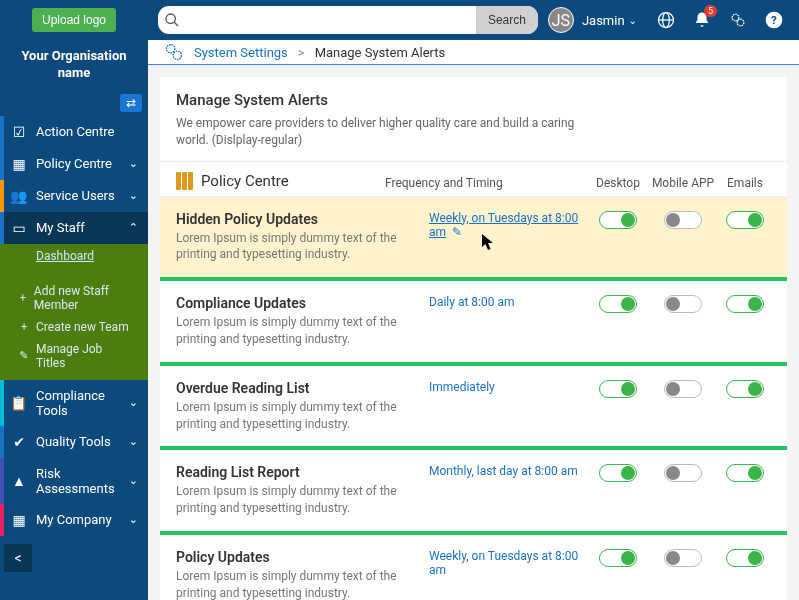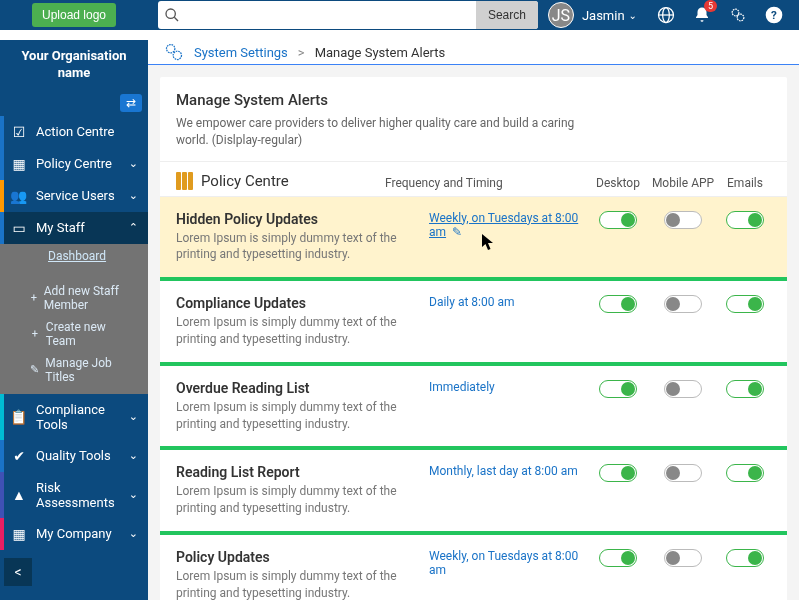--- a/index.html
+++ b/index.html
@@ -1,23 +1,23 @@
 <!DOCTYPE html>
 <html><head>
 <meta charset="utf-8">
 <style>
 * { margin: 0; padding: 0; box-sizing: border-box; }
 body { font-family: -apple-system, BlinkMacSystemFont, "Segoe UI", Roboto, Arial, sans-serif; font-size: 13px; color: #333; background: #fff; width: 799px; height: 600px; overflow: hidden; }
 
 
-.topbar { height: 30px; background: #0c4a7e; display: flex; align-items: center; position: absolute; top: 0; left: 0; right: 0; }
+.topbar { height: 40px; background: #0c4a7e; display: flex; align-items: center; position: absolute; top: 0; left: 0; right: 0; }
 .logo-area { width: 148px; height: 40px; display: flex; align-items: center; justify-content: center; }
 .upload-btn { background: #4caf50; color: #fff; border: none; padding: 5px 10px; border-radius: 3px; font-size: 12px; cursor: pointer; }
 .search-wrap { flex: 1; padding: 0 10px; }
-.search-box { display: flex; align-items: center; background: #fff; border-radius: 3px; height: 28px; overflow: hidden; }
+.search-box { display: flex; align-items: center; background: #fff; border-radius: 11px; height: 28px; overflow: hidden; }
 .search-box .mag { width: 28px; display: flex; align-items: center; justify-content: center; color: #555; }
 .search-box input { flex: 1; border: none; outline: none; font-size: 13px; padding: 0 4px; }
 .search-btn { background: #d0d0d0; border: none; padding: 0 12px; height: 28px; color: #333; font-size: 12px; cursor: pointer; }
 .top-actions { display: flex; align-items: center; gap: 2px; padding-right: 8px; }
 .avatar { width: 26px; height: 26px; border-radius: 50%; background: #888; color: #fff; display: flex; align-items: center; justify-content: center; font-size: 16px; border: 1px solid #fff; }
 .username { color: #fff; font-size: 13px; margin: 0 2px 0 6px; }
 .chev-down { color: #fff; font-size: 10px; margin-right: 10px; }
 .top-icon { width: 34px; height: 34px; display: flex; align-items: center; justify-content: center; color: #fff; font-size: 18px; cursor: pointer; position: relative; }
 .notif-badge { position: absolute; top: 2px; right: 2px; background: #e53935; color: #fff; font-size: 9px; border-radius: 8px; padding: 0 4px; line-height: 12px; }
 
@@ -25,21 +25,21 @@
 .sidebar { position: absolute; top: 40px; left: 0; bottom: 0; width: 148px; background: #0c4a7e; color: #fff; font-size: 13px; overflow: hidden; }
 .org-name { color: #fff; font-weight: bold; text-align: center; padding: 8px 6px 12px; font-size: 13px; line-height: 1.3; }
 .swap-row { display: flex; justify-content: flex-end; padding: 0 6px 4px; }
 .swap-icon { background: #1976d2; color: #fff; width: 22px; height: 18px; border-radius: 3px; display: flex; align-items: center; justify-content: center; font-size: 12px; }
 .menu-item { display: flex; align-items: center; padding: 8px 10px; cursor: pointer; position: relative; }
 .menu-item .accent { position: absolute; left: 0; top: 0; bottom: 0; width: 4px; }
 .menu-item .mi-icon { width: 18px; display: flex; justify-content: center; font-size: 14px; margin-right: 8px; }
 .menu-item .mi-label { flex: 1; }
 .menu-item .mi-chev { font-size: 11px; }
 .active-sub { background: #083656; }
-.sub-items { background: #737373; padding: 2px 16px 6px; }
+.sub-items { background: #4d7c0f; padding: 2px 4px 6px; }
 .sub-link { padding: 3px 10px 3px 32px; font-size: 12px; cursor: pointer; }
 .sub-link.dashboard { text-decoration: underline; color: #cfe6f7; }
 .sub-action { padding: 4px 10px 4px 14px; font-size: 12px; display: flex; align-items: center; gap: 6px; color: #dbe9f5; }
 .sub-action .sa-icon { width: 12px; text-align: center; font-size: 11px; }
 .back-chev { margin-top: 8px; width: 28px; height: 28px; background: #083656; display: flex; align-items: center; justify-content: center; font-size: 14px; cursor: pointer; margin-left: 4px; }
 
 
 .main { position: absolute; top: 40px; left: 148px; right: 0; bottom: 0; background: #f4f4f4; overflow-y: auto; }
 .breadcrumb { background: #fff; border-bottom: 1px solid #3b82f6; padding: 2px 16px; display: flex; align-items: center; gap: 10px; font-size: 13px; }
 .bc-icon { color: #1a73c7; font-size: 16px; }

